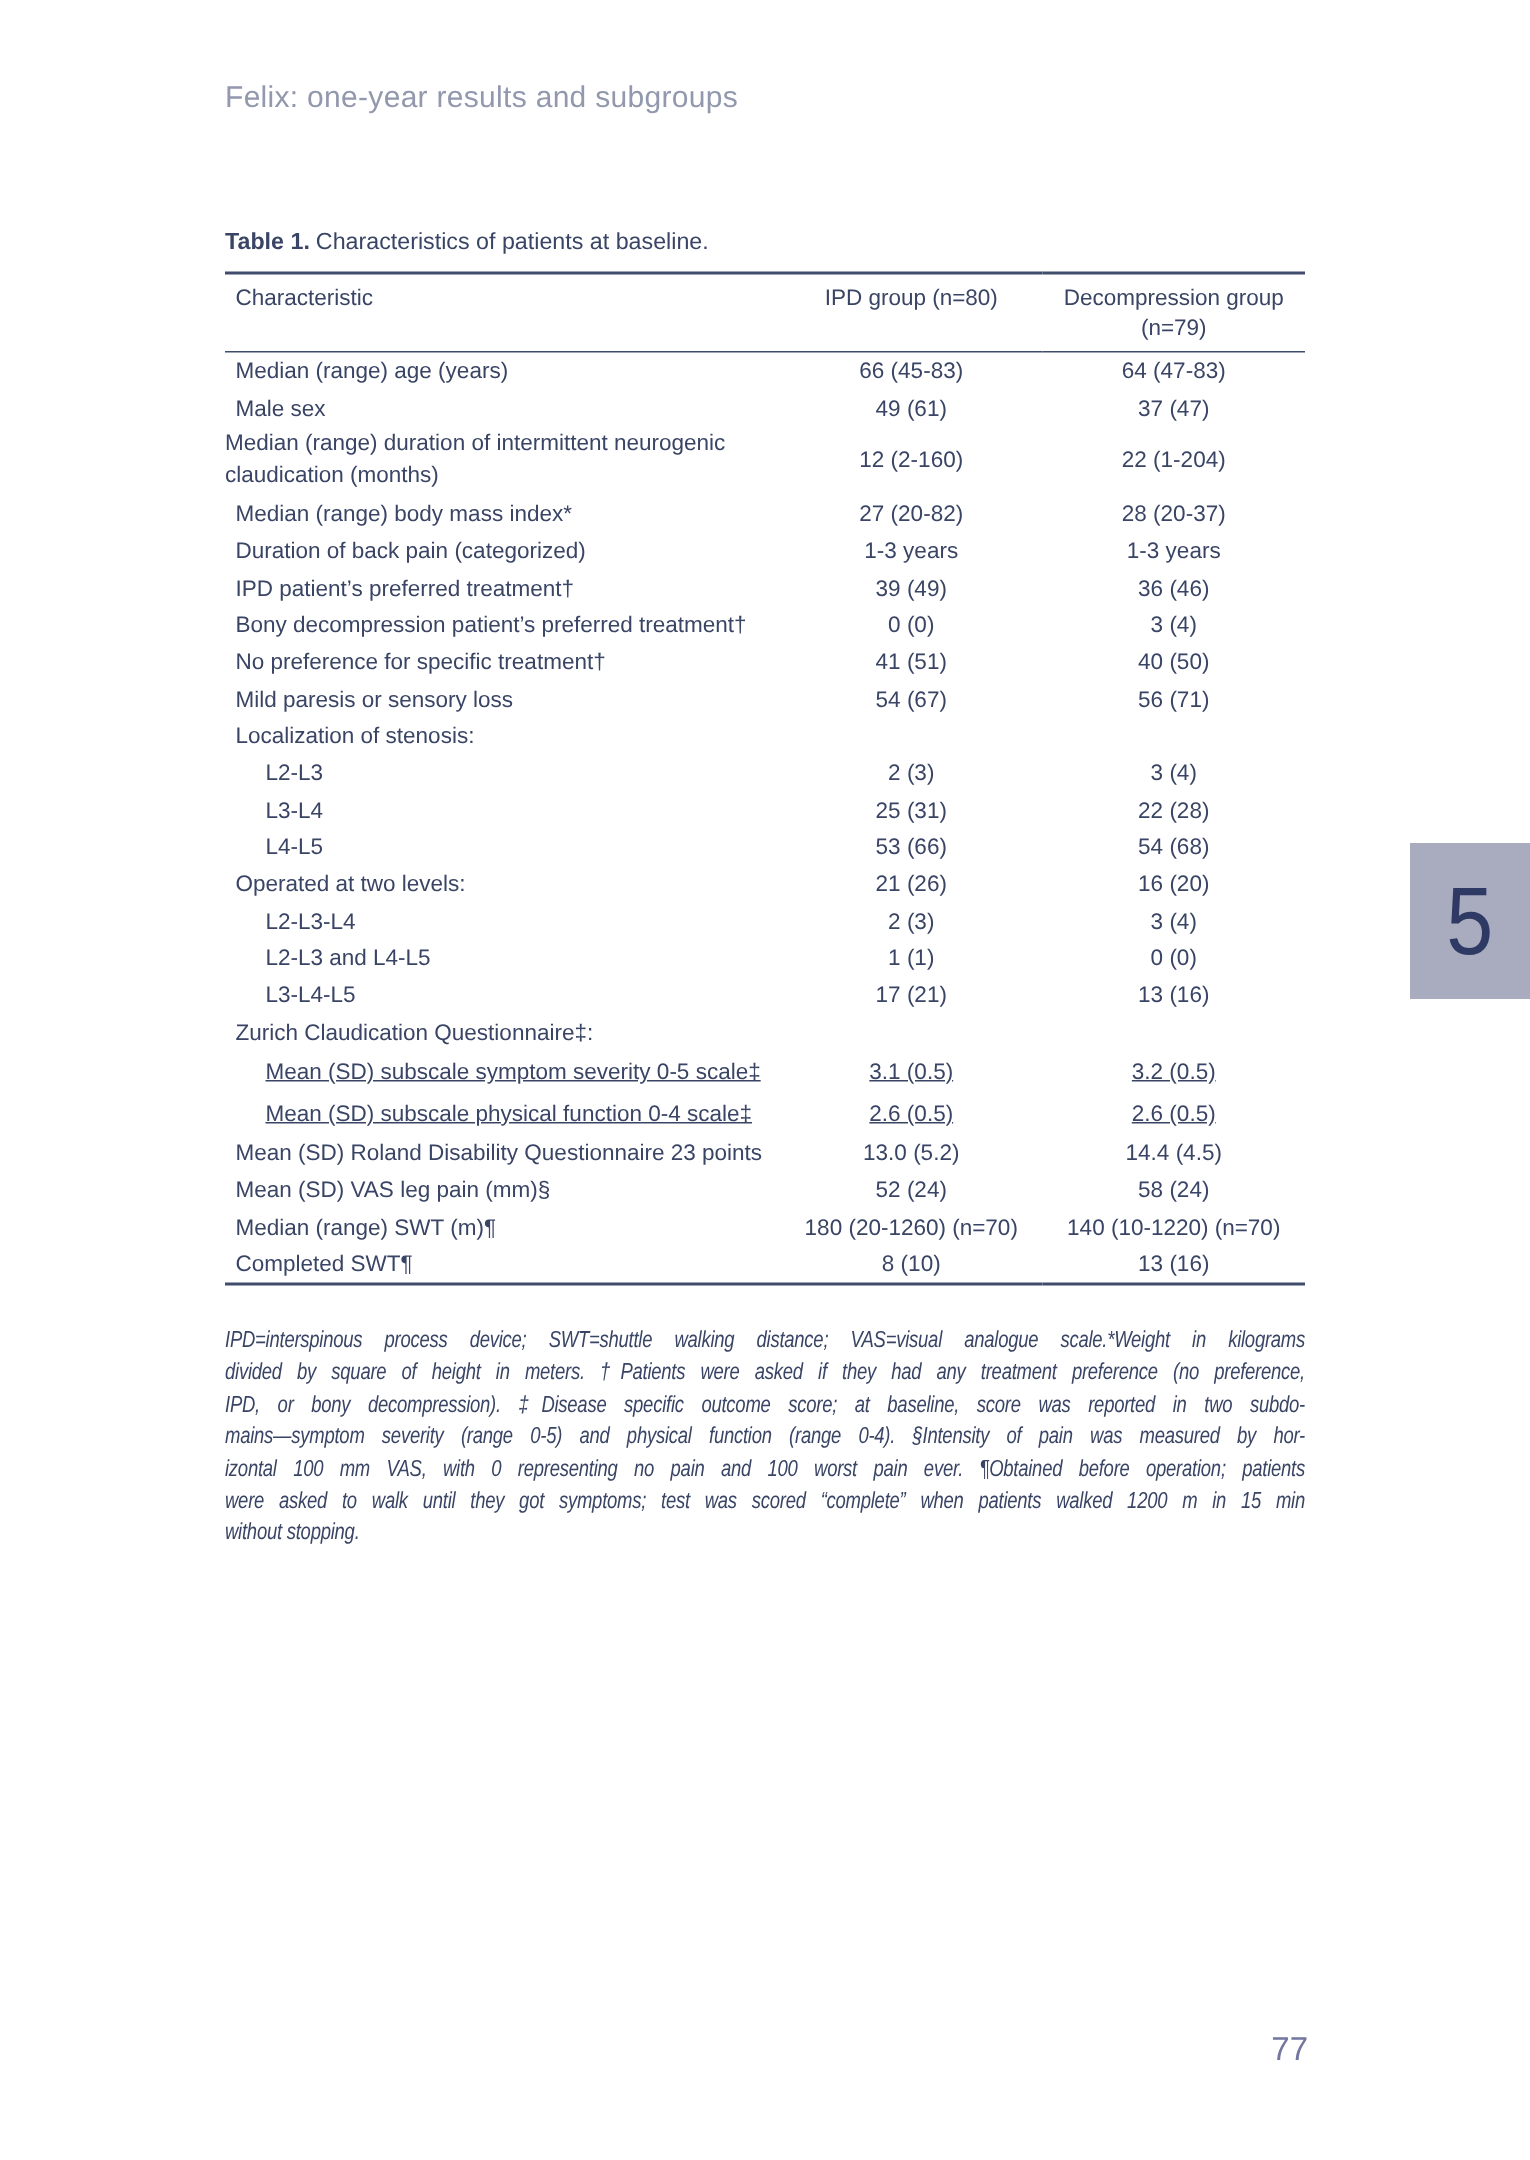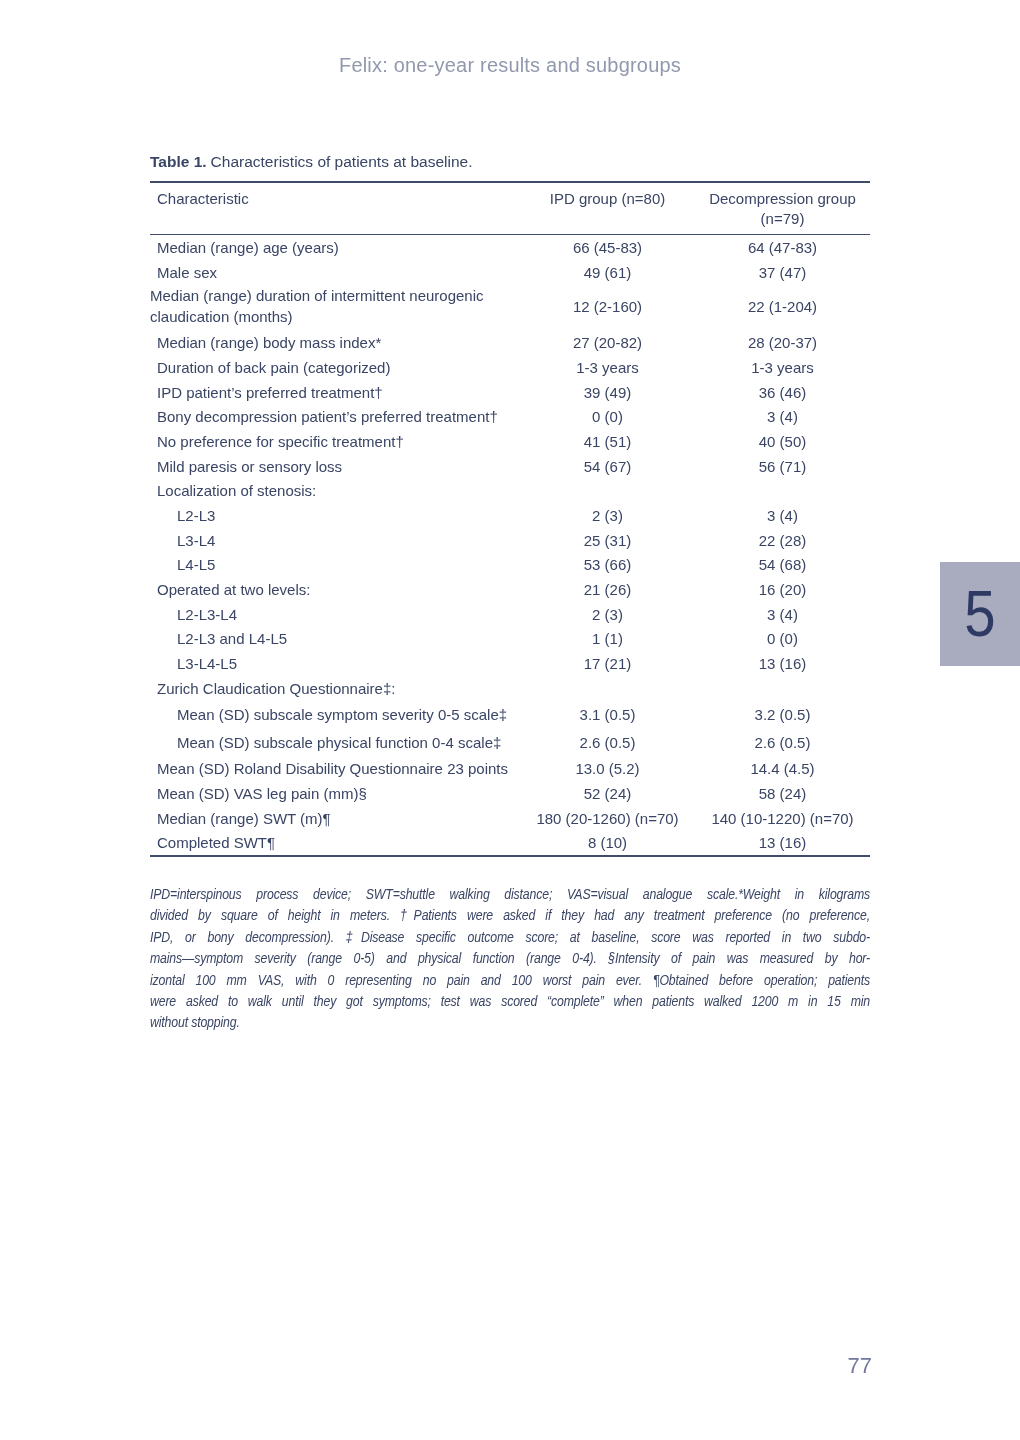--- a/index.html
+++ b/index.html
@@ -15,21 +15,21 @@
   .page{
     position:relative;
     width:1020px;height:1440px;
     background:#ffffff;
     overflow:hidden;
     font-family:"Liberation Sans", sans-serif;
     color:var(--text);
   }
   .running-head{
     position:absolute;top:54px;left:150px;width:720px;
-    text-align:center;font-size:20px;letter-spacing:0.2px;
+    text-align:left;font-size:20px;letter-spacing:0.2px;
     color:var(--head);font-weight:400;
   }
   .table-title{
     position:absolute;top:153px;left:150px;width:720px;
     font-size:15.5px;color:var(--text);
   }
   .table-title .ttl-label{font-weight:bold;margin-right:4px;}
   table.baseline{
     position:absolute;top:181px;left:150px;width:720px;
     border-collapse:collapse;table-layout:fixed;
@@ -41,21 +41,21 @@
   thead th{
     font-weight:normal;vertical-align:top;
     padding:6px 0 5px 0;line-height:20px;
     border-bottom:1.6px solid var(--rule);
     text-align:center;
     margin-top:36px;
   }
   thead th.col1{text-align:left;padding-left:7px;}
   tbody td{vertical-align:middle;padding:0;}
   tbody tr.normal td{height:24.7px;}
-  tbody tr.tall td{height:27.8px;}
+  tbody tr.tall td{height:27.8px;text-decoration:underline;}
   tbody tr.double td{padding:2px 0 3px 0;line-height:20.5px;}
   tbody td.c1{text-align:left;padding-left:7px;white-space:nowrap;}
   tbody tr.double td.c1{white-space:normal;}
   tbody td.indent{padding-left:27px;}
   tbody td.c2,tbody td.c3{text-align:center;white-space:nowrap;}
   .footnote{
     position:absolute;top:883px;left:150px;width:900px;
     transform:scaleX(0.8);transform-origin:left top;
     font-style:italic;font-size:15.4px;line-height:21.4px;
     letter-spacing:-0.2px;color:var(--text);

